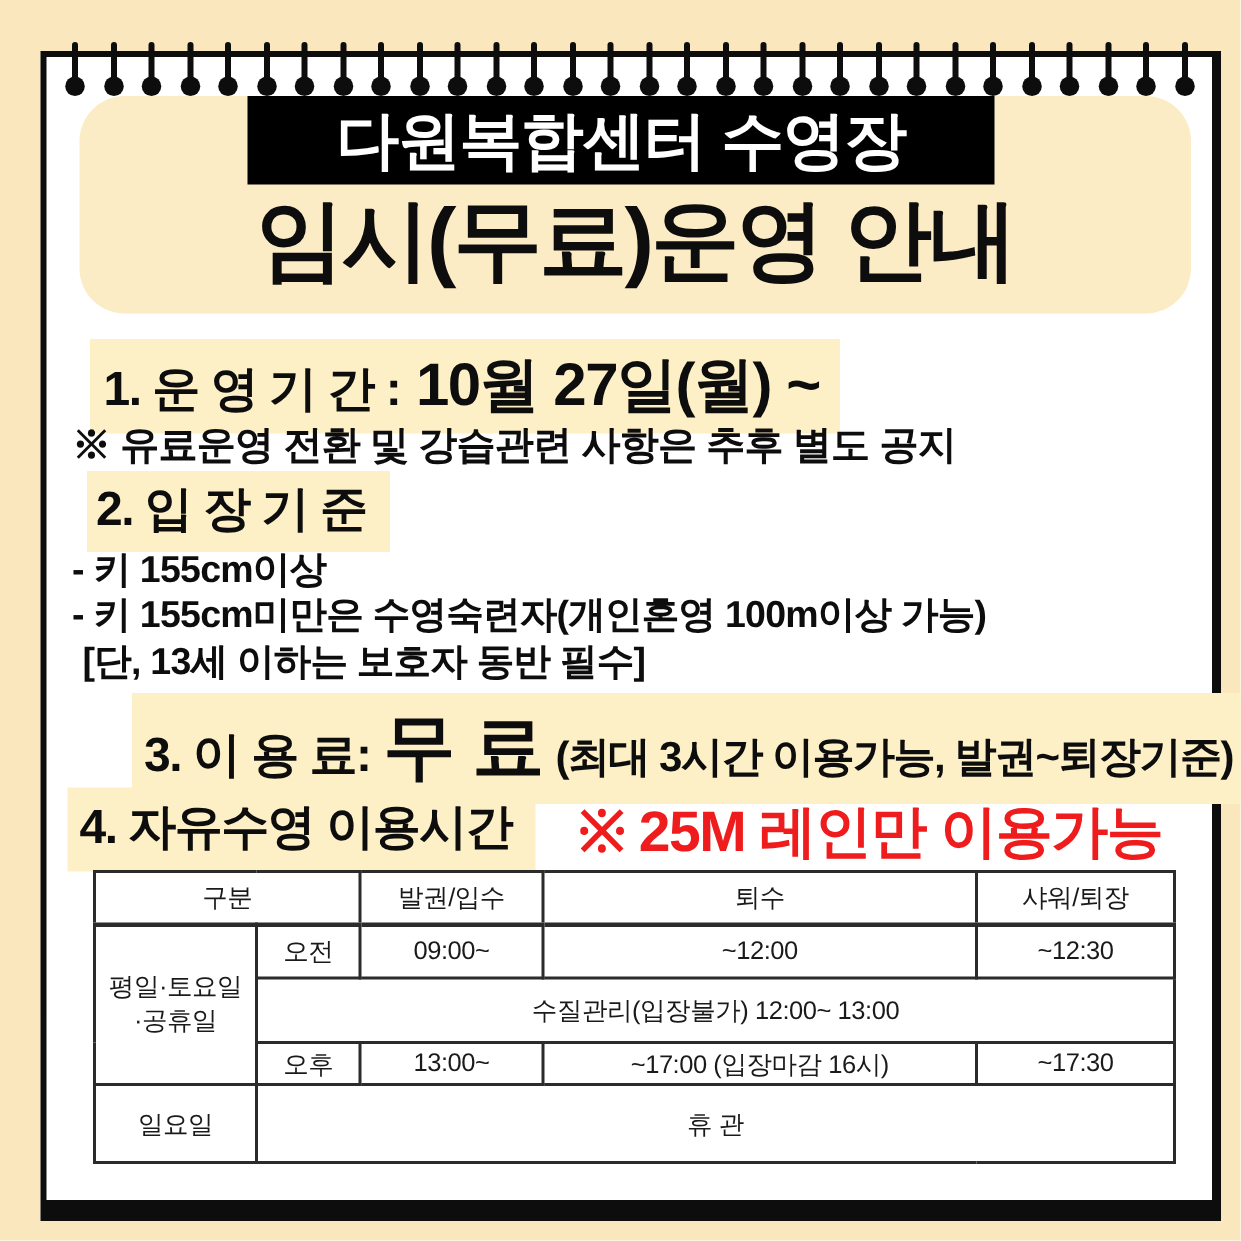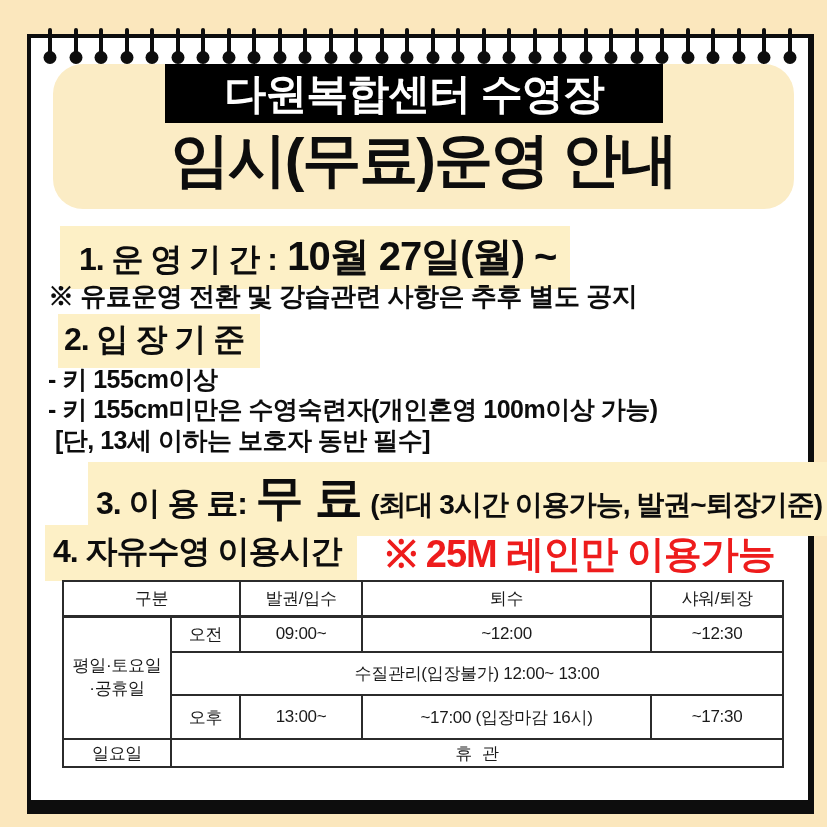--- a/index.html
+++ b/index.html
@@ -45,21 +45,21 @@
   }
   .main-title{
     position:absolute;left:22px;top:92px;width:741px;
     text-align:center;font-size:59px;font-weight:900;letter-spacing:-2px;
     line-height:1.05;white-space:nowrap;
   }
   
   .hl{background:var(--highlight);}
   .sec{position:absolute;white-space:nowrap;}
   .sec1{left:29px;top:188px;}
-  .sec1 .hl{display:inline-block;padding:3px 14px 5px 19px;}
+  .sec1 .hl{display:inline-block;padding:3px 14px 5px 9px;}
   .sec-label{font-size:32px;font-weight:800;letter-spacing:-1px;}
   .sec1-value{font-size:40px;font-weight:900;letter-spacing:-1px;margin-left:6px;}
   .note{left:17px;top:241px;font-size:26px;font-weight:600;letter-spacing:-0.5px;text-align:right;}
   .sec2{left:27px;top:276px;}
   .sec2 .hl{display:inline-block;padding:4px 16px 6px 6px;}
   .item{font-size:25px;font-weight:600;letter-spacing:-0.5px;}
   .item1{left:17px;top:325px;}
   .item2{left:17px;top:355px;}
   .item3{left:24px;top:386px;}
   .sec3{left:14px;top:424px;padding-left:43px;}
@@ -76,22 +76,22 @@
     font-size:17px;font-weight:500;color:#1a1a1a;letter-spacing:-0.3px;
   }
   .sched th,.sched td{
     border:2px solid #2b2b2b;text-align:center;vertical-align:middle;
     padding:0 2px;font-weight:500;
   }
   .sched thead th{border-bottom-width:3px;}
   .row-h{height:35px;}
   .row-am{height:36px;}
   .row-wm{height:43px;}
-  .row-pm{height:44px;}
-  .row-sun{height:28px;font-family:Liberation Mono, monospace;}
+  .row-pm{height:28px;}
+  .row-sun{height:52px;}
   .weekday-cell{white-space:pre-line;line-height:1.35;}
 </style>
 </head>
 <body>
 
 <div class="pins">
     <div class="pin" style="left: 48px;"></div>
     <div class="pin" style="left: 73.5px;"></div>
     <div class="pin" style="left: 99px;"></div>
     <div class="pin" style="left: 124.5px;"></div>

